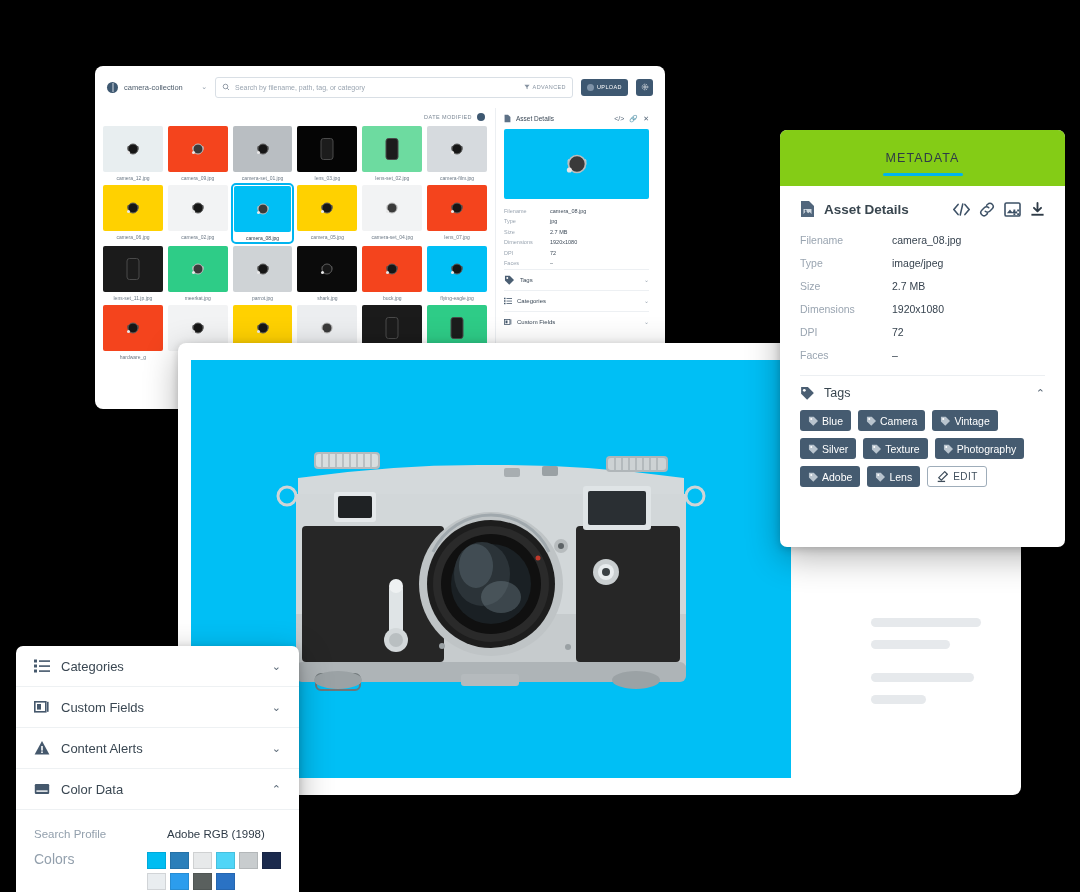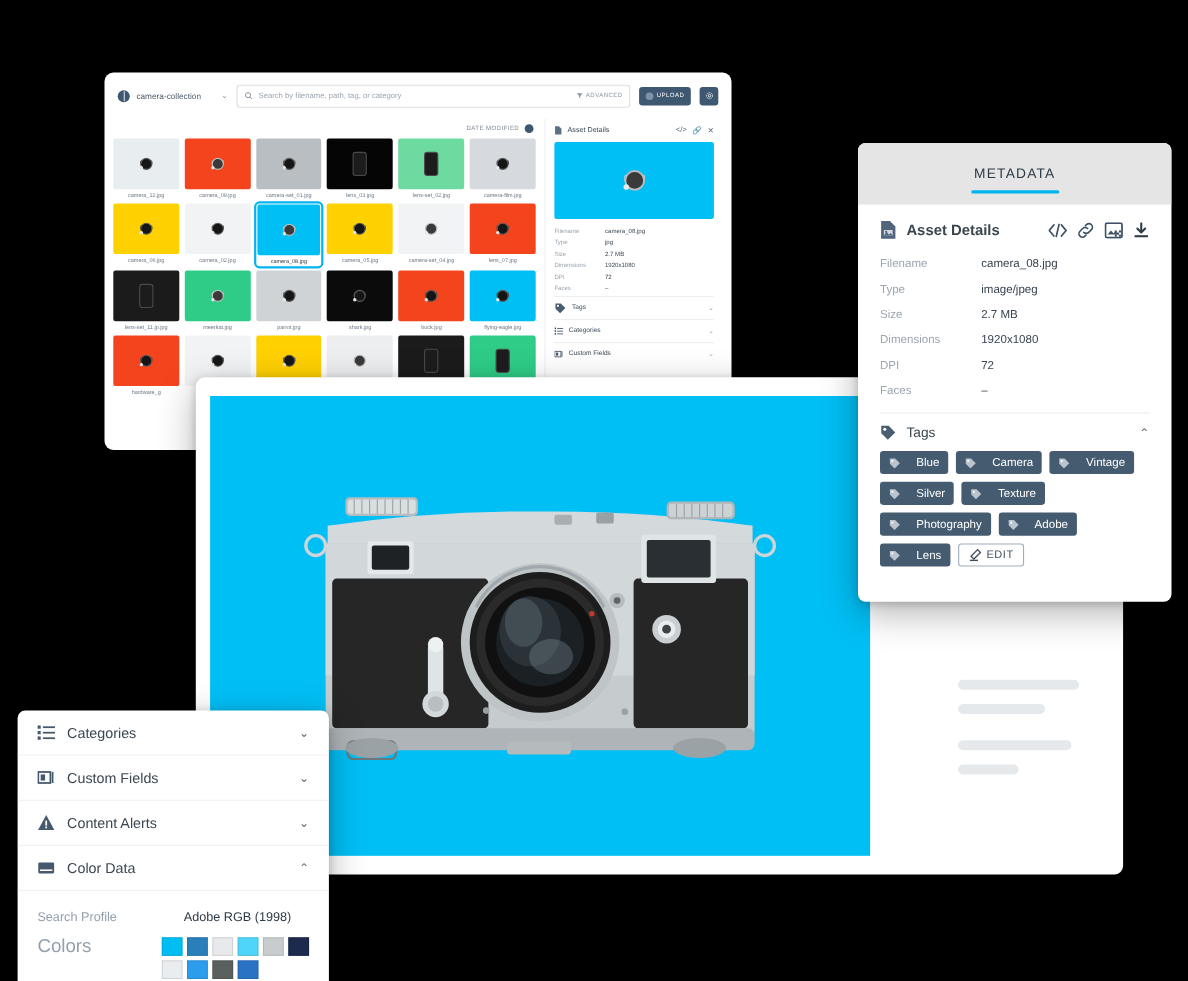--- a/index.html
+++ b/index.html
@@ -116,62 +116,62 @@
   
   .hero-cam { position: absolute; left: 50%; top: 50%; transform: translate(-50%,-50%); }
 
   
   #metadata-panel { left: 780px; top: 82px; width: 285px; height: 417px; border-radius: 7px; overflow: hidden; }
   .tabs { display: flex; height: 56px; }
   .tab {
     flex: 1; display: flex; align-items: center; justify-content: center;
     font-size: 12.5px; letter-spacing: 1.1px; color: #5d6b79; position: relative; background: #eceef0;
   }
-  .tab.active { background: #e5e5e5; color: #2f3b47; }
+  .tab.active { background: #84cc16; color: #2f3b47; }
   .tab.active::after {
     content: ""; position: absolute; left: 50%; bottom: 10px; transform: translateX(-50%);
     width: 80px; height: 3px; background: #00b4ef; border-radius: 2px;
   }
   .mp-body { padding: 14px 20px 0; }
   .mp-head { display: flex; align-items: center; gap: 9px; margin-bottom: 11px; }
   .mp-head .title { font-size: 13.5px; color: #39464f; font-weight: bold; margin-right: auto; }
   .mp-head .act { color: #3d5166; font-size: 13px; display: flex; align-items: center; }
   .mp-rows { margin-bottom: 8px; }
   .mp-row { display: flex; font-size: 10.5px; line-height: 23px; }
   .mp-row .k { width: 92px; color: #9aa5b1; }
   .mp-row .v { color: #37434f; }
   .mp-div { height: 1px; background: #eceff2; margin: 7px 0 0; }
   .tags-head { display: flex; align-items: center; gap: 9px; height: 34px; }
   .tags-head .t { font-size: 12.5px; color: #39464f; }
   .tags-head .chev { margin-left: auto; color: #5a6876; font-size: 11px; }
   .tag-wrap { display: flex; flex-wrap: wrap; gap: 7px; padding-bottom: 14px; }
   .tag {
     background: #455b70; color: #fff; border-radius: 3px; height: 21px;
-    display: flex; align-items: center; gap: 14px; padding: 0 8px; font-size: 10.5px;
+    display: flex; align-items: center; gap: 3px; padding: 0 8px; font-size: 10.5px;
   }
   .tag-edit {
     border: 1px solid #9fadba; border-radius: 3px; height: 21px; color: #3f4e5c;
     display: flex; align-items: center; gap: 5px; padding: 0 8px; font-size: 10px; letter-spacing: .5px; background:#fff;
   }
 
   
   #color-panel { left: 16px; top: 598px; width: 283px; height: 278px; border-radius: 7px; overflow: hidden; }
   .cp-row {
     display: flex; align-items: center; gap: 11px; height: 41px; padding: 0 18px;
     border-bottom: 1px solid #eef1f3; font-size: 13px; color: #3a4752;
   }
   .cp-row .chev { margin-left: auto; color: #5b6a78; font-size: 11px; }
   .cp-colors { padding: 12px 18px 0; }
   .cp-line { display: flex; font-size: 11.5px; line-height: 25px; }
   .cp-line .k { width: 133px; color: #93a0ad; }
   .cp-line .v { color: #2f3b47; }
   .sw-grid { display: grid; grid-template-columns: repeat(6, 19px); gap: 4px; padding-top: 5px; }
   .sw { width: 19px; height: 17px; border: 1px solid rgba(0,0,0,.10); }
   .colors-line { display: flex; }
-  .colors-line .k { width: 133px; color: #93a0ad; font-size: 17px; line-height: 25px; }
+  .colors-line .k { width: 133px; color: #93a0ad; font-size: 14px; line-height: 25px; }
 
   svg { display: block; }
 </style>
 </head>
 <body>
 
 <div class="stage">
 
   <div class="card" id="grid-window">
 

